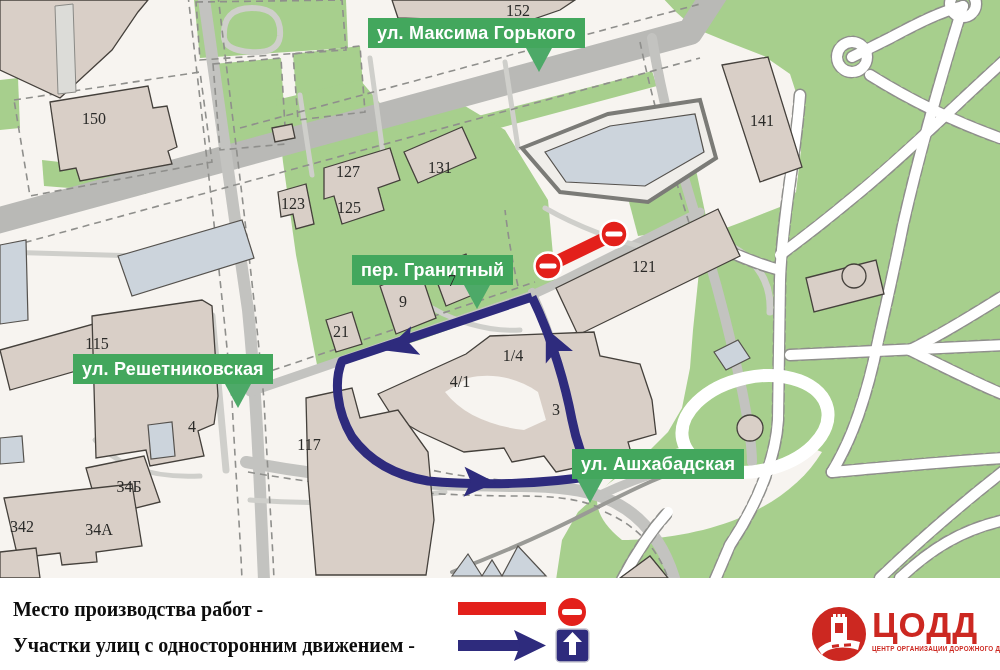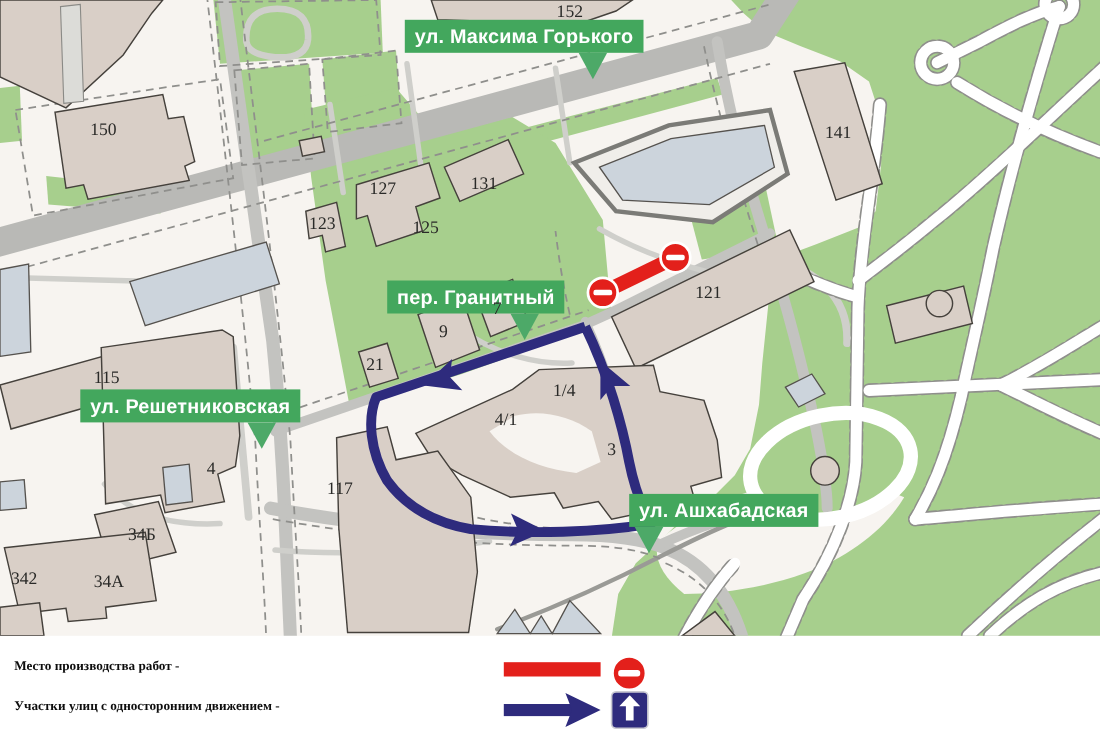--- a/index.html
+++ b/index.html
@@ -26,21 +26,21 @@
   
   .bnum{position:absolute;transform:translate(-50%,-50%);font-family:"Liberation Serif",serif;
         font-size:16px;color:#2a2a28;white-space:nowrap;line-height:1;}
   
   .slabel{position:absolute;background:#43a75d;color:#fff;font-weight:bold;font-size:18px;
           line-height:1;padding:6px 9px;white-space:nowrap;letter-spacing:.2px;}
   .spoint{position:absolute;width:0;height:0;border-left:13px solid transparent;
           border-right:13px solid transparent;border-top:24px solid #4da968;}
   
   .legrow{position:absolute;font-family:"Liberation Serif",serif;font-weight:bold;
-          font-size:12px;color:#0d0d0d;white-space:nowrap;}
+          font-size:20px;color:#0d0d0d;white-space:nowrap;}
   
   #logo{position:absolute;right:10px;top:605px;width:180px;height:60px;}
   #logo .big{position:absolute;left:62px;top:2px;font-size:35px;font-weight:bold;
              color:#cc2821;letter-spacing:1px;line-height:1;font-family:"Liberation Sans",sans-serif;}
   #logo .small{position:absolute;left:62px;top:40px;font-size:6.3px;font-weight:bold;
                color:#cc2821;letter-spacing:.25px;white-space:nowrap;}
 </style>
 </head>
 <body>
 
@@ -224,21 +224,21 @@
     </div>
     <div class="slabel" style="left:572px;top:449px;">
       <span>ул. Ашхабадская</span>
       <div class="spoint" style="left:5px;top:30px;"></div>
     </div>
 
     <div class="bnum" style="left:94px;top:119px;">150</div>
     <div class="bnum" style="left:518px;top:11px;">152</div>
     <div class="bnum" style="left:440px;top:168px;">131</div>
     <div class="bnum" style="left:348px;top:172px;text-align:center;">127</div>
-    <div class="bnum" style="left:349px;top:208px;margin-left:38px;">125</div>
+    <div class="bnum" style="left:349px;top:208px;">125</div>
     <div class="bnum" style="left:293px;top:204px;text-align:center;">123</div>
     <div class="bnum" style="left:644px;top:267px;">121</div>
     <div class="bnum" style="left:762px;top:121px;">141</div>
     <div class="bnum" style="left:97px;top:344px;">115</div>
     <div class="bnum" style="left:192px;top:427px;">4</div>
     <div class="bnum" style="left:403px;top:302px;">9</div>
     <div class="bnum" style="left:452px;top:281px;">7</div>
     <div class="bnum" style="left:341px;top:332px;">21</div>
     <div class="bnum" style="left:460px;top:382px;">4/1</div>
     <div class="bnum" style="left:513px;top:356px;">1/4</div>
@@ -266,14 +266,30 @@
       <rect x="8" y="44" width="62" height="11" fill="#2e2b7d"></rect>
       <polygon points="64,34 96,49.5 64,65 70,49.5" fill="#2e2b7d"></polygon>
     </g>
     <g>
       <rect x="106" y="33" width="33" height="33" rx="4" fill="#2e2b7d" stroke="#c9c9d2" stroke-width="1.5"></rect>
       <rect x="119" y="45" width="7" height="14" fill="#ffffff"></rect>
       <polygon points="113,46 122.5,36 132,46" fill="#ffffff"></polygon>
     </g>
   </svg>
 
+  <div id="logo">
+    <svg width="58" height="58" style="position:absolute;left:0;top:0;">
+      <circle cx="29" cy="29" r="26" fill="#cc2821"></circle>
+      <circle cx="29" cy="29" r="26" fill="none" stroke="#cc2821" stroke-width="2"></circle>
+      <rect x="21" y="12" width="16" height="26" fill="#ffffff"></rect>
+      <rect x="23" y="9" width="3" height="5" fill="#ffffff"></rect>
+      <rect x="27.5" y="9" width="3" height="5" fill="#ffffff"></rect>
+      <rect x="32" y="9" width="3" height="5" fill="#ffffff"></rect>
+      <rect x="25" y="18" width="8" height="10" fill="#cc2821"></rect>
+      <path d="M8,44 C16,36 32,32 50,37 L48,45 C32,40 18,43 12,50 Z" fill="#ffffff"></path>
+      <rect x="22" y="39.5" width="7" height="3" fill="#cc2821" transform="rotate(-8 25 41)"></rect>
+      <rect x="34" y="38.5" width="7" height="3" fill="#cc2821" transform="rotate(-4 37 40)"></rect>
+    </svg>
+    <div class="big">ЦОДД</div>
+    <div class="small">ЦЕНТР ОРГАНИЗАЦИИ ДОРОЖНОГО ДВИЖЕНИЯ</div>
+  </div>
 
 </div>
 
 </body></html>

